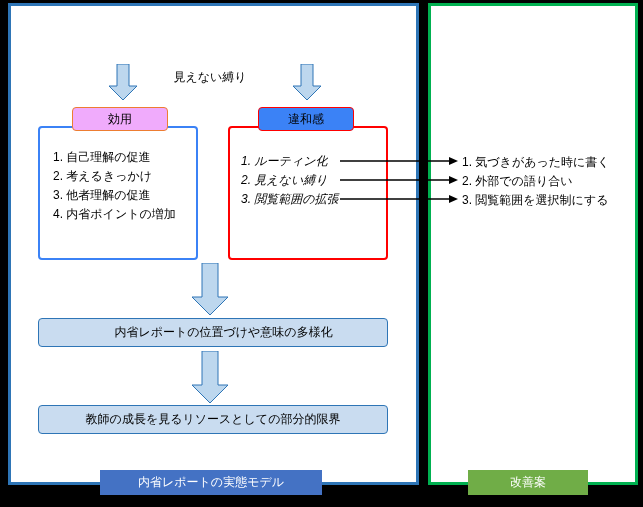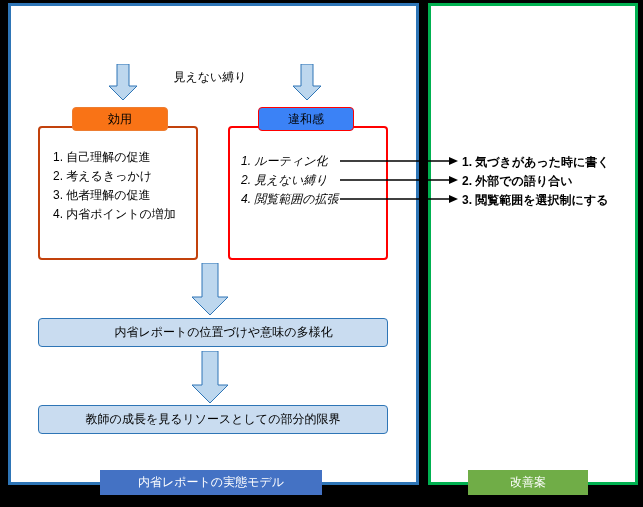--- a/index.html
+++ b/index.html
@@ -29,41 +29,41 @@
     position:absolute;left:144px;top:63px;width:110px;
     font-size:12px;color:#000;text-align:center;
   }
 
   .tag{
     position:absolute;box-sizing:border-box;z-index:2;
     display:flex;align-items:center;justify-content:center;
     font-size:12px;color:#000;border-radius:4px;
     width:96px;height:24px;
   }
-  .tag.benefit{left:61px;top:101px;background:#f97316;border:1.5px solid #ED7D31;text-align:center;}
+  .tag.benefit{left:61px;top:101px;background:#f0abfc;border:1.5px solid #ED7D31;text-align:center;}
   .tag.discomfort{left:247px;top:101px;background:#3b82f6;border:1.5px solid #FF0000;}
 
   .list-box{
     position:absolute;box-sizing:border-box;background:#fff;border-radius:4px;
     width:160px;height:134px;top:120px;z-index:1;
     font-size:12px;line-height:19px;color:#000;
   }
-  .list-box.benefit-box{left:27px;border:2px solid #c2410c;padding:20px 6px 8px 13px;}
+  .list-box.benefit-box{left:27px;border:2px solid #3b82f6;padding:20px 6px 8px 13px;}
   .list-box.discomfort-box{left:217px;border:2px solid #FF0000;padding:24px 6px 0 11px;font-style:italic;}
   .li{white-space:nowrap;}
 
   .down-arrow{position:absolute;}
   .down-arrow.a1{left:98px;top:58px;}
   .down-arrow.a2{left:282px;top:58px;}
   .down-arrow.big1{left:181px;top:257px;}
   .down-arrow.big2{left:181px;top:345px;}
 
   .improve-list{
     position:absolute;left:31px;top:147px;
-    font-size:12px;line-height:19px;color:#000;font-weight:bold;
+    font-size:12px;line-height:19px;color:#000;
   }
 
   .h-arrow{position:absolute;left:340px;z-index:6;}
   .h-arrow.h1{top:156px;}
   .h-arrow.h2{top:175px;}
   .h-arrow.h3{top:194px;}
 
   .caption{
     position:absolute;z-index:5;box-sizing:border-box;
     display:flex;align-items:center;justify-content:center;
@@ -96,21 +96,21 @@
     <div class="list-box benefit-box">
       <div class="li">1. 自己理解の促進</div>
       <div class="li">2. 考えるきっかけ</div>
       <div class="li">3. 他者理解の促進</div>
       <div class="li">4. 内省ポイントの増加</div>
     </div>
 
     <div class="list-box discomfort-box">
       <div class="li">1. ルーティン化</div>
       <div class="li">2. 見えない縛り</div>
-      <div class="li">4. 閲覧範囲の拡張</div>
+      <div class="li">3. 閲覧範囲の拡張</div>
     </div>
 
     <svg class="down-arrow big1" width="36" height="52" viewBox="0 0 36 52">
       <polygon points="10,0 26,0 26,34 36,34 18,52 0,34 10,34" fill="#BDD7EE" stroke="#2E75B6" stroke-width="1"></polygon>
     </svg>
 
     <div class="box mid-box">内省レポートの位置づけや意味の多様化</div>
 
     <svg class="down-arrow big2" width="36" height="52" viewBox="0 0 36 52">
       <polygon points="10,0 26,0 26,34 36,34 18,52 0,34 10,34" fill="#BDD7EE" stroke="#2E75B6" stroke-width="1"></polygon>

